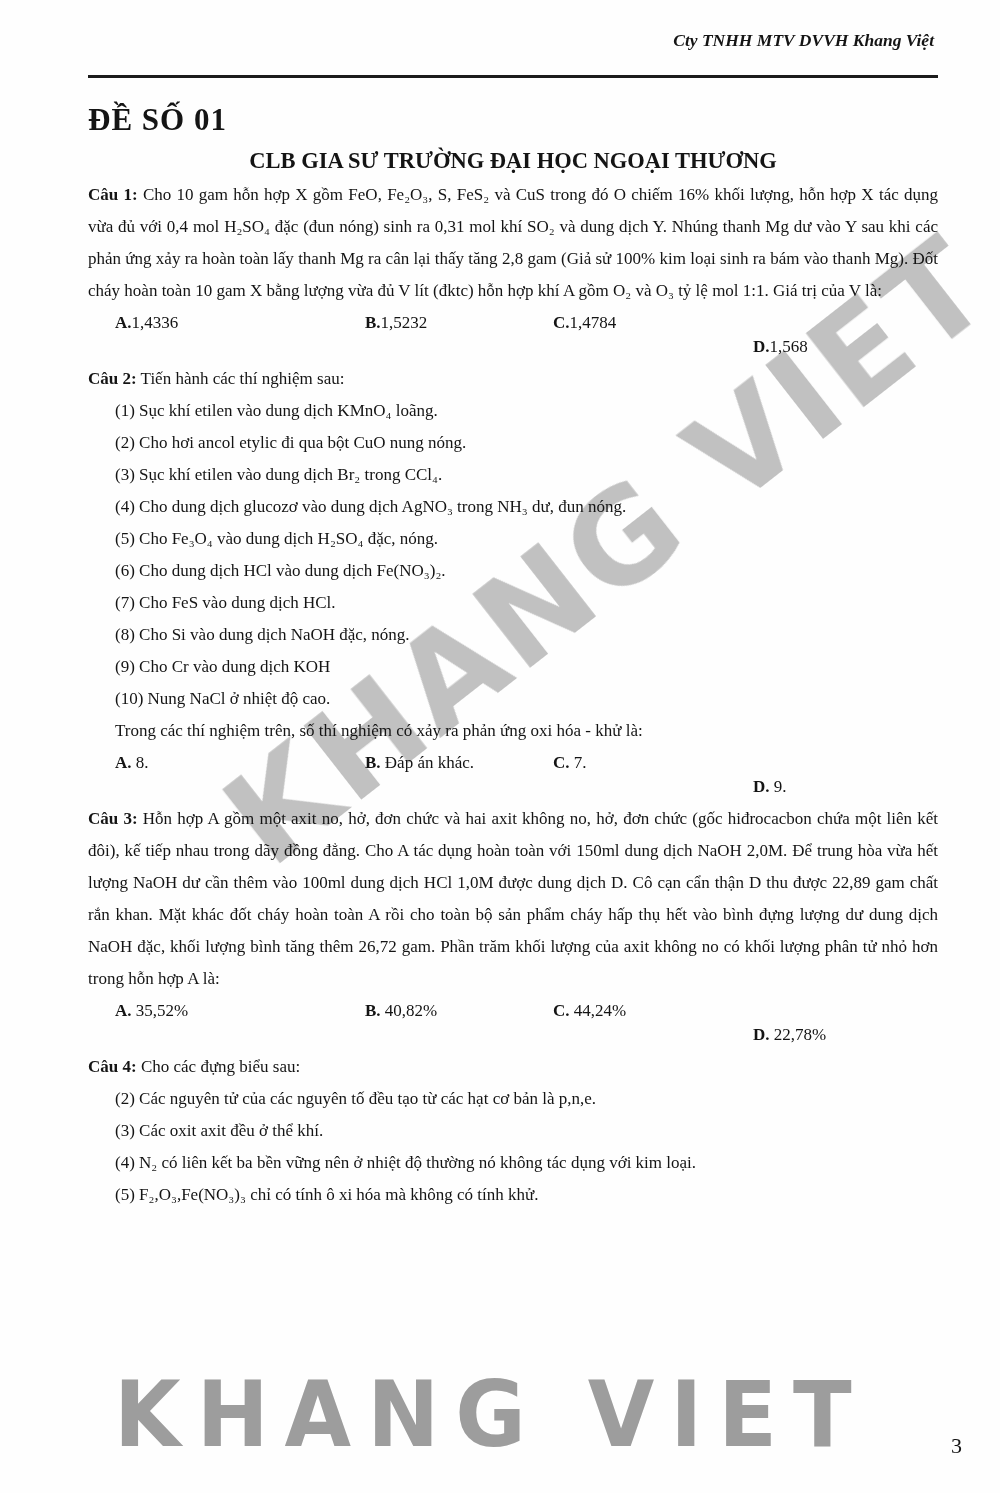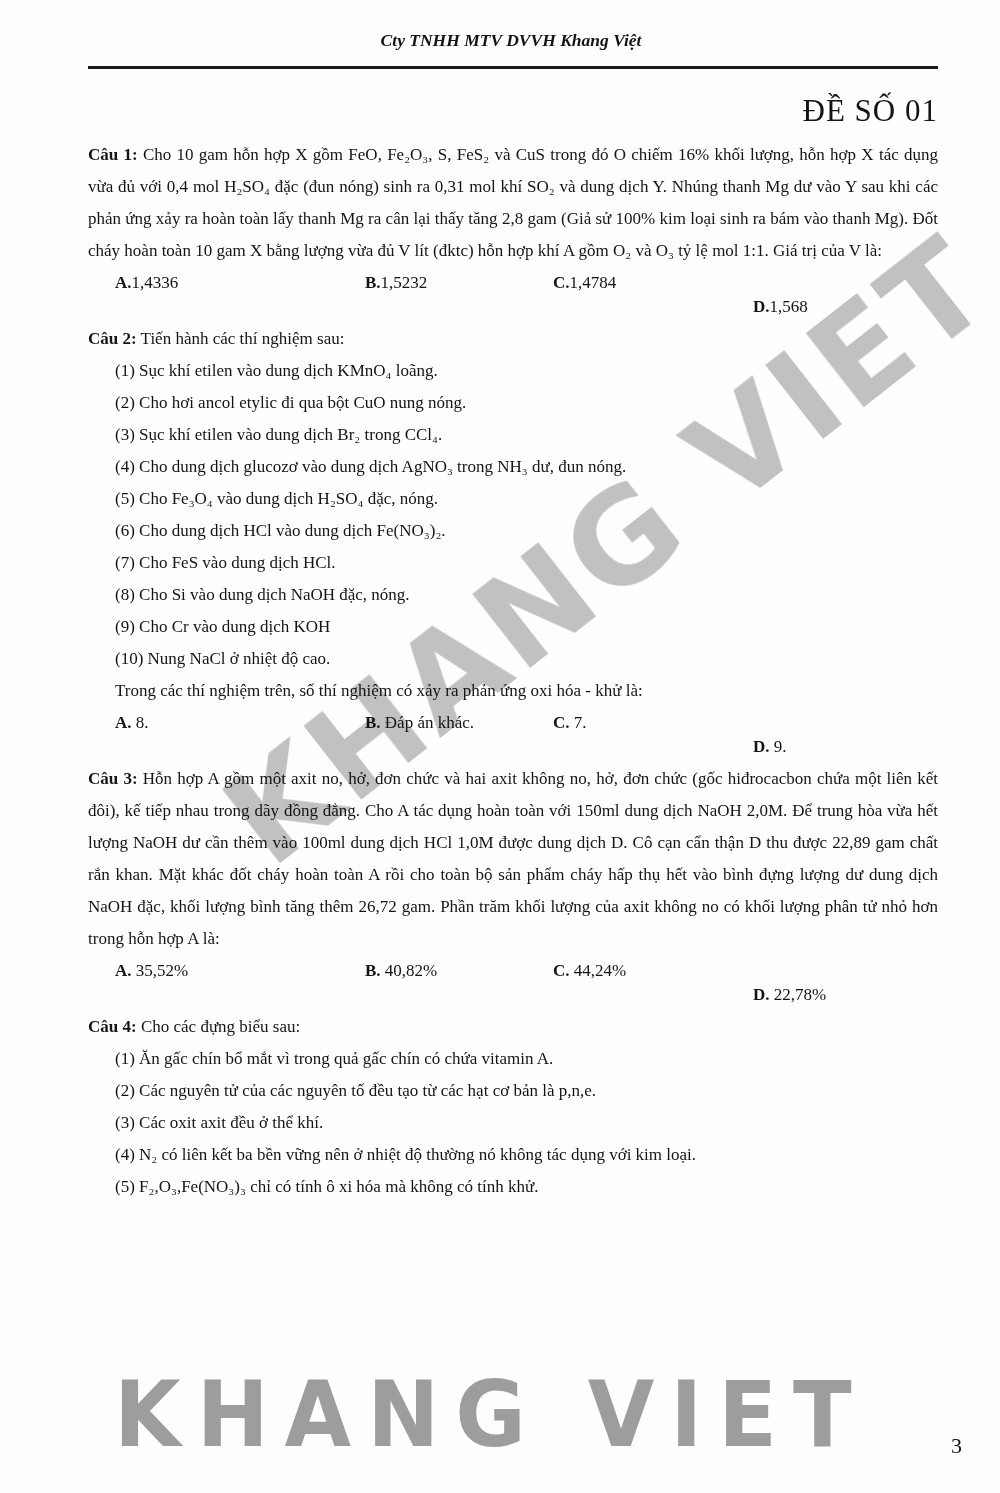--- a/index.html
+++ b/index.html
@@ -13,34 +13,34 @@
     font-family: "Liberation Serif", "DejaVu Serif", serif;
     color: #141414;
     overflow: hidden;
   }
   .content {
     position: relative;
     z-index: 2;
     padding: 30px 62px 0 88px;
   }
   .scan-header {
-    text-align: center;
+    text-align: right;
     font-style: italic;
     font-weight: bold;
     font-size: 17.5px;
-    padding-bottom: 15px;
+    padding-bottom: 24px;
     padding-right: 4px;
   }
   .header-rule {
     border-bottom: 3px solid #1c1c1c;
     margin-bottom: 24px;
   }
   .doc-title {
-    text-align: right;
-    font-weight: normal;
+    text-align: left;
+    font-weight: bold;
     font-size: 31px;
     letter-spacing: 1px;
     margin-bottom: 10px;
   }
   .doc-subtitle {
     text-align: center;
     font-weight: bold;
     font-size: 22.5px;
     margin-bottom: 5px;
   }
@@ -109,20 +109,21 @@
 <div class="page">
 
   <div class="wm-diagonal">KHANG VIET</div>
 
   <div class="content">
 
     <div class="scan-header">Cty TNHH MTV DVVH Khang Việt</div>
     <div class="header-rule"></div>
 
     <div class="doc-title">ĐỀ SỐ 01</div>
+    <div class="doc-subtitle">CLB GIA SƯ TRƯỜNG ĐẠI HỌC NGOẠI THƯƠNG</div>
 
     <div class="body-text">
 
       <p class="qpara"><span class="qlabel">Câu 1:</span> <span>Cho 10 gam hỗn hợp X gồm FeO, Fe₂O₃, S, FeS₂ và CuS trong đó O chiếm 16% khối lượng, hỗn hợp X tác dụng vừa đủ với 0,4 mol H₂SO₄ đặc (đun nóng) sinh ra 0,31 mol khí SO₂ và dung dịch Y. Nhúng thanh Mg dư vào Y sau khi các phản ứng xảy ra hoàn toàn lấy thanh Mg ra cân lại thấy tăng 2,8 gam (Giả sử 100% kim loại sinh ra bám vào thanh Mg). Đốt cháy hoàn toàn 10 gam X bằng lượng vừa đủ V lít (đktc) hỗn hợp khí A gồm O₂ và O₃ tỷ lệ mol 1:1. Giá trị của V là:</span></p>
       <div class="options">
         <span class="opt"><span class="opt-letter">A.</span><span>1,4336</span></span>
         <span class="opt"><span class="opt-letter">B.</span><span>1,5232</span></span>
         <span class="opt"><span class="opt-letter">C.</span><span>1,4784</span></span>
         <span class="opt"><span class="opt-letter">D.</span><span>1,568</span></span>
       </div>
@@ -148,21 +149,20 @@
 
       <p class="qpara"><span class="qlabel">Câu 3:</span> <span>Hỗn hợp A gồm một axit no, hở, đơn chức và hai axit không no, hở, đơn chức (gốc hiđrocacbon chứa một liên kết đôi), kế tiếp nhau trong dãy đồng đẳng. Cho A tác dụng hoàn toàn với 150ml dung dịch NaOH 2,0M. Để trung hòa vừa hết lượng NaOH dư cần thêm vào 100ml dung dịch HCl 1,0M được dung dịch D. Cô cạn cẩn thận D thu được 22,89 gam chất rắn khan. Mặt khác đốt cháy hoàn toàn A rồi cho toàn bộ sản phẩm cháy hấp thụ hết vào bình đựng lượng dư dung dịch NaOH đặc, khối lượng bình tăng thêm 26,72 gam. Phần trăm khối lượng của axit không no có khối lượng phân tử nhỏ hơn trong hỗn hợp A là:</span></p>
       <div class="options">
         <span class="opt"><span class="opt-letter">A.</span><span> 35,52%</span></span>
         <span class="opt"><span class="opt-letter">B.</span><span> 40,82%</span></span>
         <span class="opt"><span class="opt-letter">C.</span><span> 44,24%</span></span>
         <span class="opt"><span class="opt-letter">D.</span><span> 22,78%</span></span>
       </div>
 
       <p class="qpara"><span class="qlabel">Câu 4:</span> <span>Cho các đựng biểu sau:</span></p>
-      <p class="list-item">(1) Ăn gấc chín bổ mắt vì trong quả gấc chín có chứa vitamin A.</p>
       <p class="list-item">(2) Các nguyên tử của các nguyên tố đều tạo từ các hạt cơ bản là p,n,e.</p>
       <p class="list-item">(3) Các oxit axit đều ở thể khí.</p>
       <p class="list-item">(4) N₂ có liên kết ba bền vững nên ở nhiệt độ thường nó không tác dụng với kim loại.</p>
       <p class="list-item">(5) F₂,O₃,Fe(NO₃)₃ chỉ có tính ô xi hóa mà không có tính khử.</p>
 
     </div>
   </div>
 
   <div class="wm-footer">KHANG VIET</div>
   <div class="page-number">3</div>

